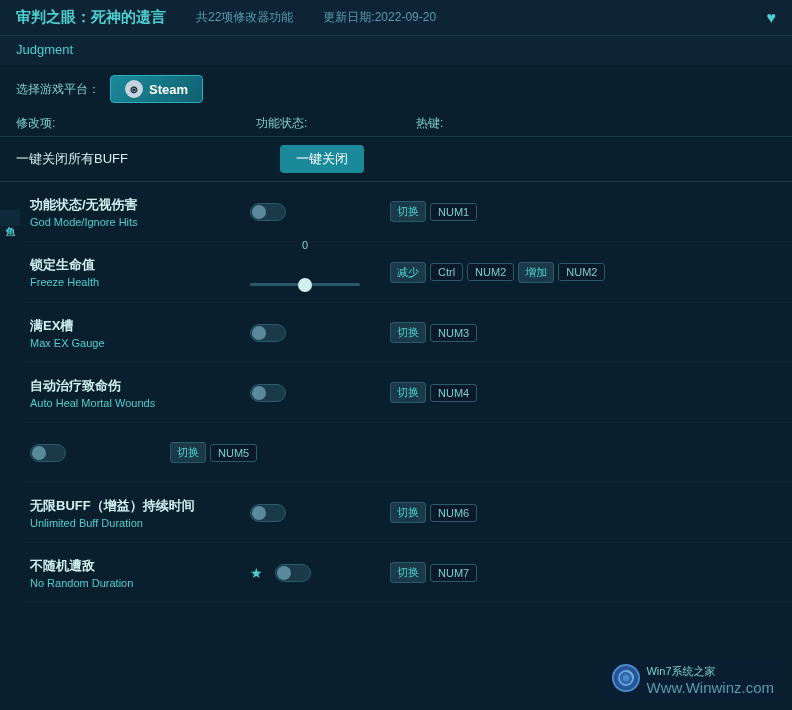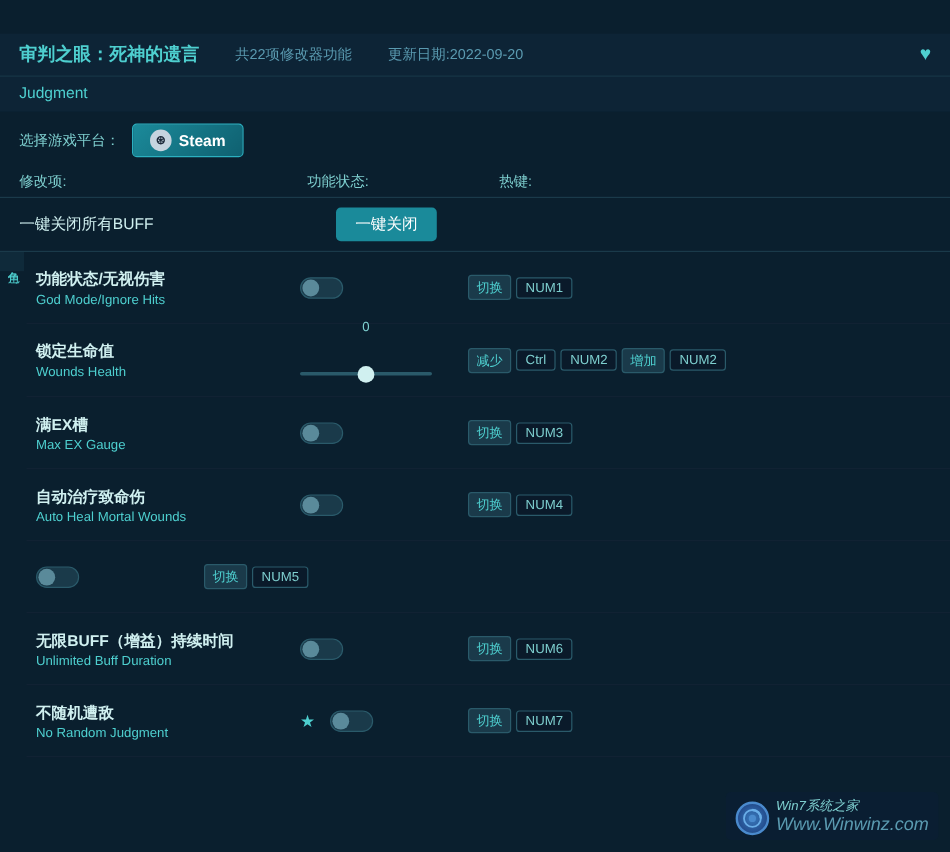--- a/index.html
+++ b/index.html
@@ -14,21 +14,20 @@
     }
 
     
     .header {
       background-color: #0d2436;
       padding: 8px 16px;
       display: flex;
       align-items: center;
       gap: 30px;
       border-bottom: 1px solid #1a3a4a;
-      margin-top: 28px;
     }
     .header-title {
       color: #4ecfcf;
       font-size: 15px;
       font-weight: bold;
     }
     .header-meta {
       color: #5a9ab0;
       font-size: 12px;
     }
@@ -233,23 +232,22 @@
 
     
     .watermark {
       position: absolute;
       bottom: 10px;
       right: 10px;
       background: rgba(10, 30, 50, 0.85);
       padding: 4px 8px;
       border-radius: 4px;
       display: flex;
-      align-items: flex-end;
+      align-items: flex-start;
       gap: 6px;
-      font-style: italic;
     }
     .watermark-logo {
       width: 28px;
       height: 28px;
       background: radial-gradient(circle, #3a7abd, #1a3a7a);
       border-radius: 50%;
       display: flex;
       align-items: center;
       justify-content: center;
       font-size: 8px;
@@ -310,21 +308,21 @@
         </div>
       </div>
       <div class="mod-hotkey-area">
         <span class="hk-label">切换</span>
         <span class="hk-badge">NUM1</span>
       </div>
     </div>
     <div class="mod-row">
       <div class="mod-info">
         <div class="mod-name-cn">锁定生命值</div>
-        <div class="mod-name-en">Wounds Health</div>
+        <div class="mod-name-en">Freeze Health</div>
       </div>
       <div class="mod-toggle-area">
         <div class="slider-wrap" style="position: relative; padding-top: 18px;"><span class="slider-value">0</span><input type="range" class="slider" min="-100" max="100" value="0" style=""></div>
       </div>
       <div class="mod-hotkey-area">
         <span class="hk-label">减少</span>
         <span class="hk-badge">Ctrl</span>
         <span class="hk-badge">NUM2</span>
         <span class="hk-label">增加</span>
         <span class="hk-badge">NUM2</span>
@@ -382,21 +380,21 @@
         </div>
       </div>
       <div class="mod-hotkey-area">
         <span class="hk-label">切换</span>
         <span class="hk-badge">NUM6</span>
       </div>
     </div>
     <div class="mod-row">
       <div class="mod-info">
         <div class="mod-name-cn">不随机遭敌</div>
-        <div class="mod-name-en">No Random Judgment</div>
+        <div class="mod-name-en">No Random Duration</div>
       </div>
       <div class="mod-toggle-area">
         <span class="star-icon">★</span>
         <div class="toggle">
           <div class="toggle-knob"></div>
         </div>
       </div>
       <div class="mod-hotkey-area">
         <span class="hk-label">切换</span>
         <span class="hk-badge">NUM7</span>

